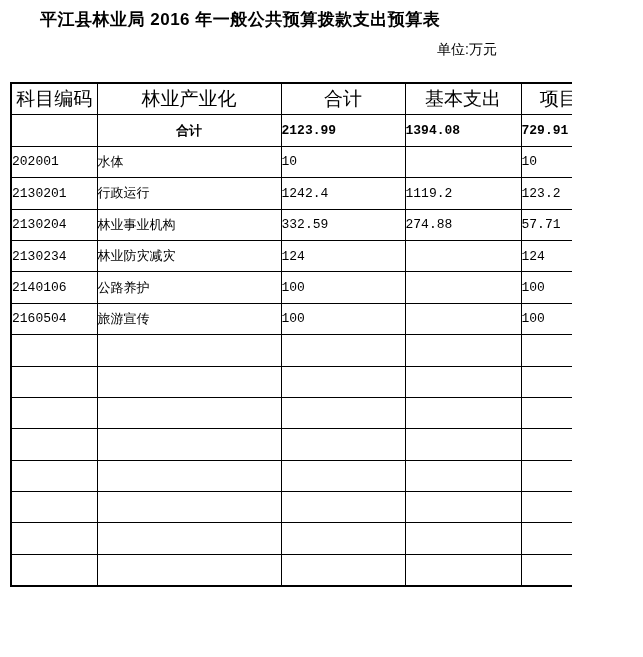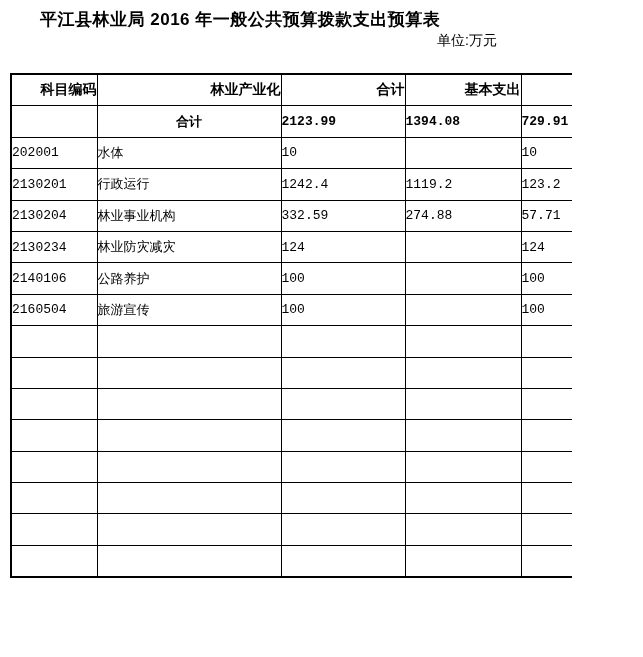--- a/index.html
+++ b/index.html
@@ -19,20 +19,21 @@
   .doc-title {
     margin: 0;
     padding: 9px 0 0 40px;
     font-size: 17px;
     line-height: 22px;
     font-weight: bold;
     letter-spacing: 0.5px;
     font-family: "Liberation Sans", sans-serif;
   }
   .unit-line {
+    margin-top: 9px;
     padding-right: 75px;
     text-align: right;
     font-size: 14px;
     line-height: 18px;
   }
   table.budget {
     border-collapse: collapse;
     table-layout: fixed;
     width: 624px;
     margin: 24px 0 0 10px;
@@ -43,23 +44,23 @@
     border: 1px solid #000000;
     height: 30.4px;
     padding: 0;
     font-size: 13px;
     overflow: hidden;
     white-space: nowrap;
     vertical-align: middle;
     background: #ffffff;
   }
   table.budget th {
-    font-weight: bold;
-    text-align: right;
-    font-size: 14px;
+    font-weight: normal;
+    text-align: center;
+    font-size: 19px;
   }
   
   .c0 {
     text-align: left;
     padding-left: 10px;
     font-family: "Liberation Mono", monospace;
     font-size: 12px;
     margin-top: 10px;
   }
   .c1 {

